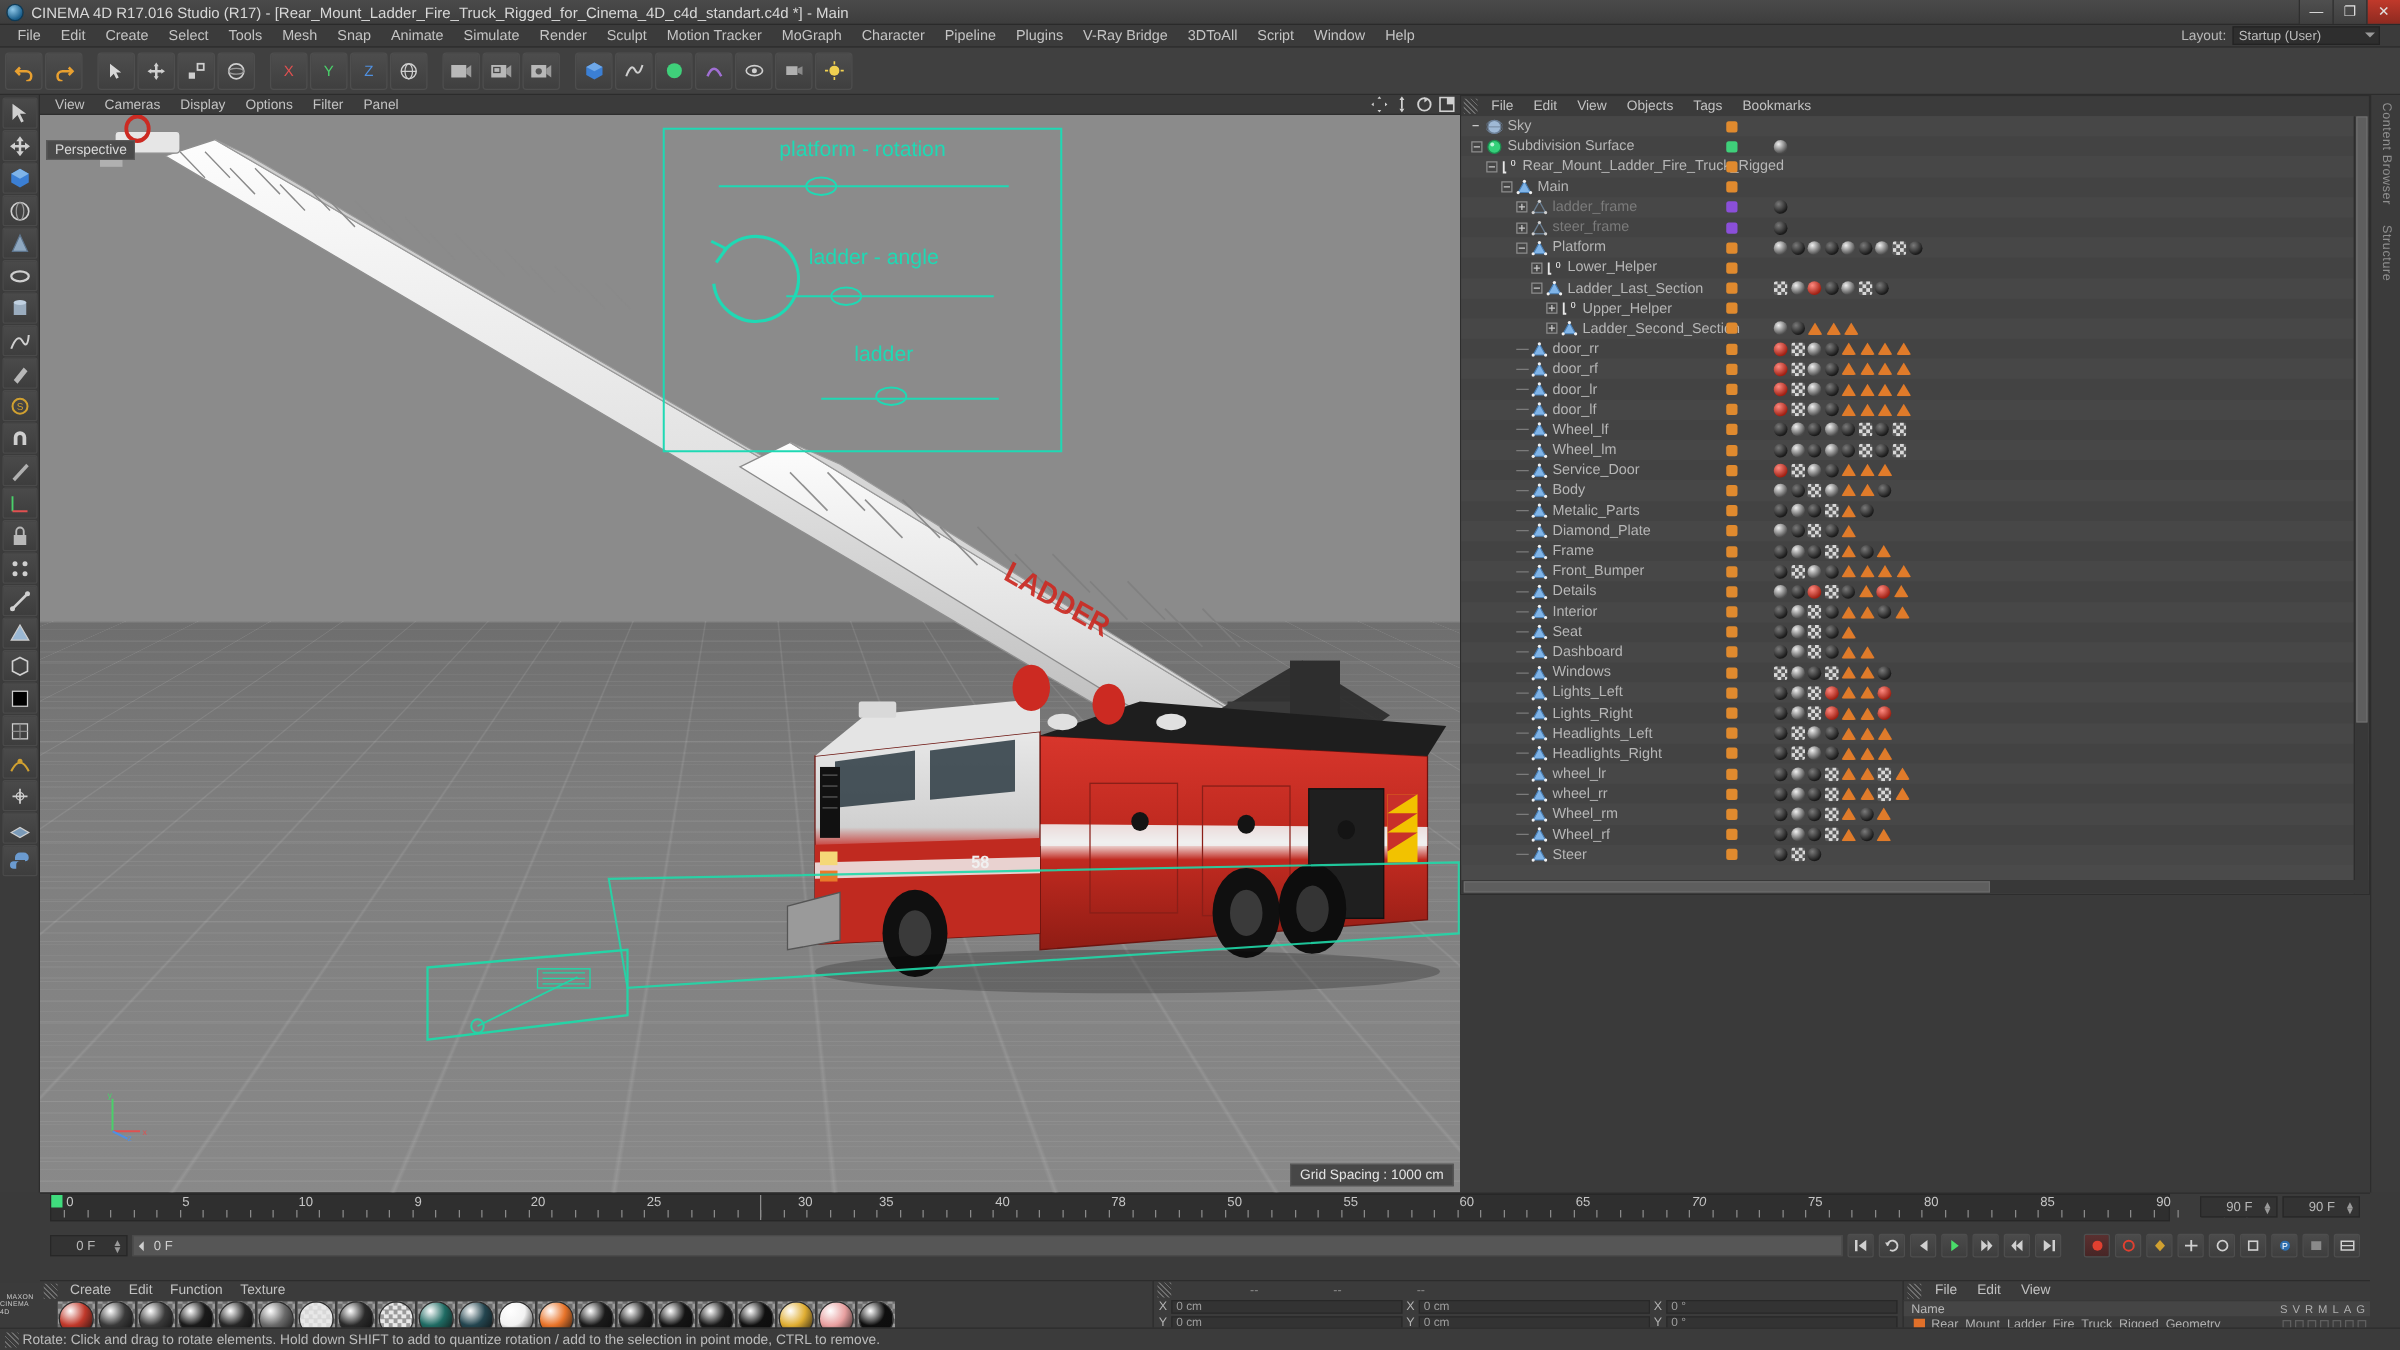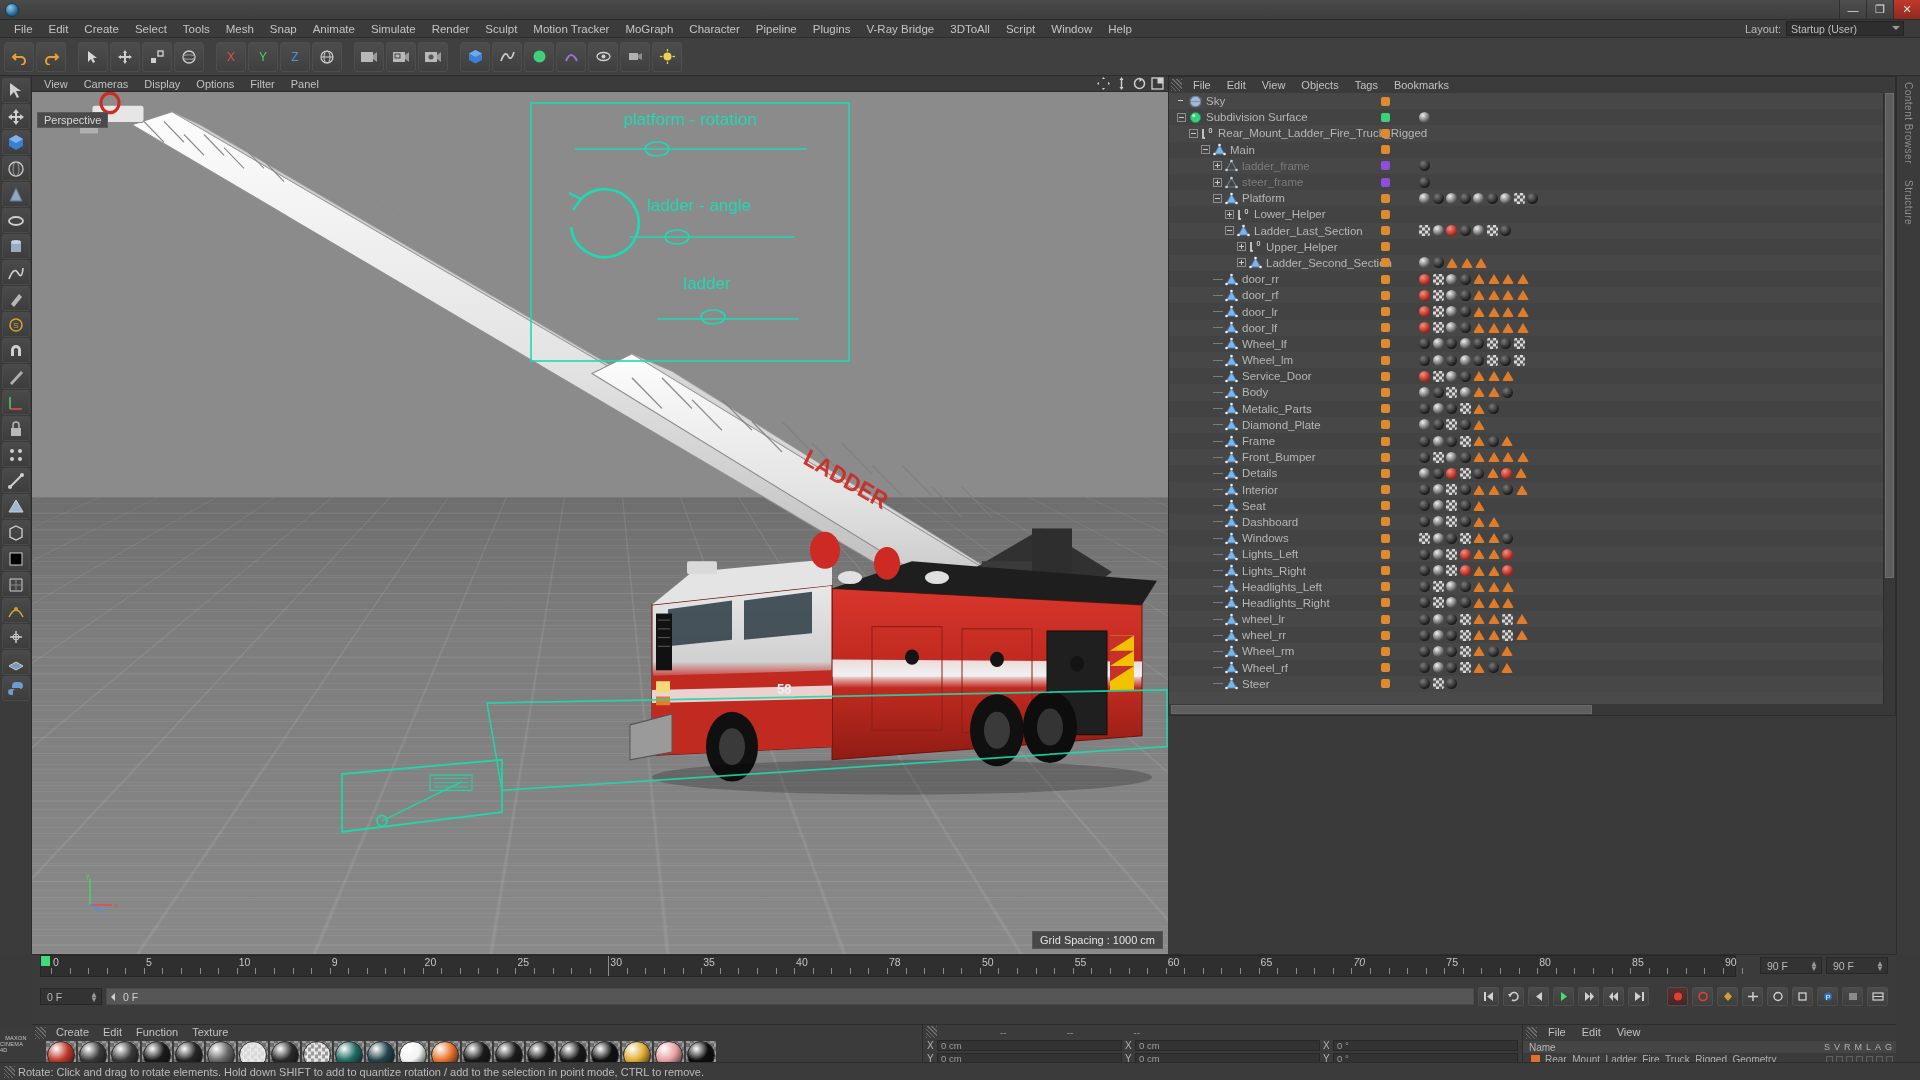--- a/index.html
+++ b/index.html
@@ -179,21 +179,21 @@
     position:absolute; left:8px; right:160px; top:0; height:22px; background:#2f2f2f;
     border:1px solid #272727;
   }
   .tl-tick { position:absolute; top:12px; width:1px; height:6px; background:#8a8a8a; }
   .tl-num { position:absolute; top:0; font-size:10.5px; color:#c6c6c6; }
   .tl-green { position:absolute; left:0; top:0; width:9px; bottom:10px; background:#3fdc7d; }
   .tl-playhead { position:absolute; top:0; bottom:0; width:1px; background:#8d8d8d; }
   .tl-ctrls { position:absolute; left:8px; top:28px; right:8px; height:26px; display:flex; align-items:center; gap:4px; }
   .numfield {
     width:62px;height:17px;background:#333;border:1px solid #272727;color:#b8b8b8;
-    font-size:10.5px;line-height:16px;padding-left:6px;position:relative;flex:none;
+    font-size:10.5px;line-height:16px;padding-left:20px;position:relative;flex:none;
   }
   .numfield .spin{position:absolute;right:3px;top:3px;font-size:8px;color:#9a9a9a;line-height:5px;}
   .longfield {
     flex:1;height:17px;background:#565656;border:1px solid #4a4a4a;color:#cfcfcf;
     font-size:10.5px;line-height:16px;padding-left:16px;position:relative;min-width:40px;
   }
   .longfield .bk{position:absolute;left:4px;top:4px;border:4px solid transparent;border-right-color:#cfcfcf;border-left:0;}
   .tl-btn {
     width:21px;height:19px;border:1px solid #4e4e4e;border-radius:2px;
     background:linear-gradient(#4b4b4b,#3e3e3e);display:flex;align-items:center;justify-content:center;flex:none;
@@ -255,20 +255,21 @@
     font-size:5.5px;color:#c9c9c9;line-height:6px;z-index:41;letter-spacing:.3px;
   }
 </style>
 </head>
 <body>
 
 <div class="app">
 
   <div class="titlebar">
     <div class="c4d-logo"></div>
+    <div class="ttext">CINEMA 4D R17.016 Studio (R17) - [Rear_Mount_Ladder_Fire_Truck_Rigged_for_Cinema_4D_c4d_standart.c4d *] - Main</div>
     <div class="winbtns">
       <div class="winbtn">—</div>
       <div class="winbtn">❐</div>
       <div class="winbtn close">✕</div>
     </div>
   </div>
 
   <div class="menubar" id="menubar">
     <div class="layoutbox">
       <span class="lbl">Layout:</span>
@@ -1622,21 +1623,21 @@
         <div class="tl-tick" style="left: 400.133px;"></div>
         <div class="tl-tick" style="left: 418.711px;"></div>
         <div class="tl-tick" style="left: 437.289px;"></div>
         <div class="tl-tick" style="left: 455.867px;"></div>
         <div class="tl-num" style="left: 476.444px;">25</div>
         <div class="tl-tick" style="left: 474.444px;"></div>
         <div class="tl-tick" style="left: 493.022px;"></div>
         <div class="tl-tick" style="left: 511.6px;"></div>
         <div class="tl-tick" style="left: 530.178px;"></div>
         <div class="tl-tick" style="left: 548.756px;"></div>
-        <div class="tl-num" style="left: 569.333px;">30</div>
+        <div class="tl-num" style="left: 569.333px; padding-left: 28px;">30</div>
         <div class="tl-tick" style="left: 567.333px;"></div>
         <div class="tl-tick" style="left: 585.911px;"></div>
         <div class="tl-tick" style="left: 604.489px;"></div>
         <div class="tl-tick" style="left: 623.067px;"></div>
         <div class="tl-tick" style="left: 641.644px;"></div>
         <div class="tl-num" style="left: 662.222px;">35</div>
         <div class="tl-tick" style="left: 660.222px;"></div>
         <div class="tl-tick" style="left: 678.8px;"></div>
         <div class="tl-tick" style="left: 697.378px;"></div>
         <div class="tl-tick" style="left: 715.956px;"></div>

